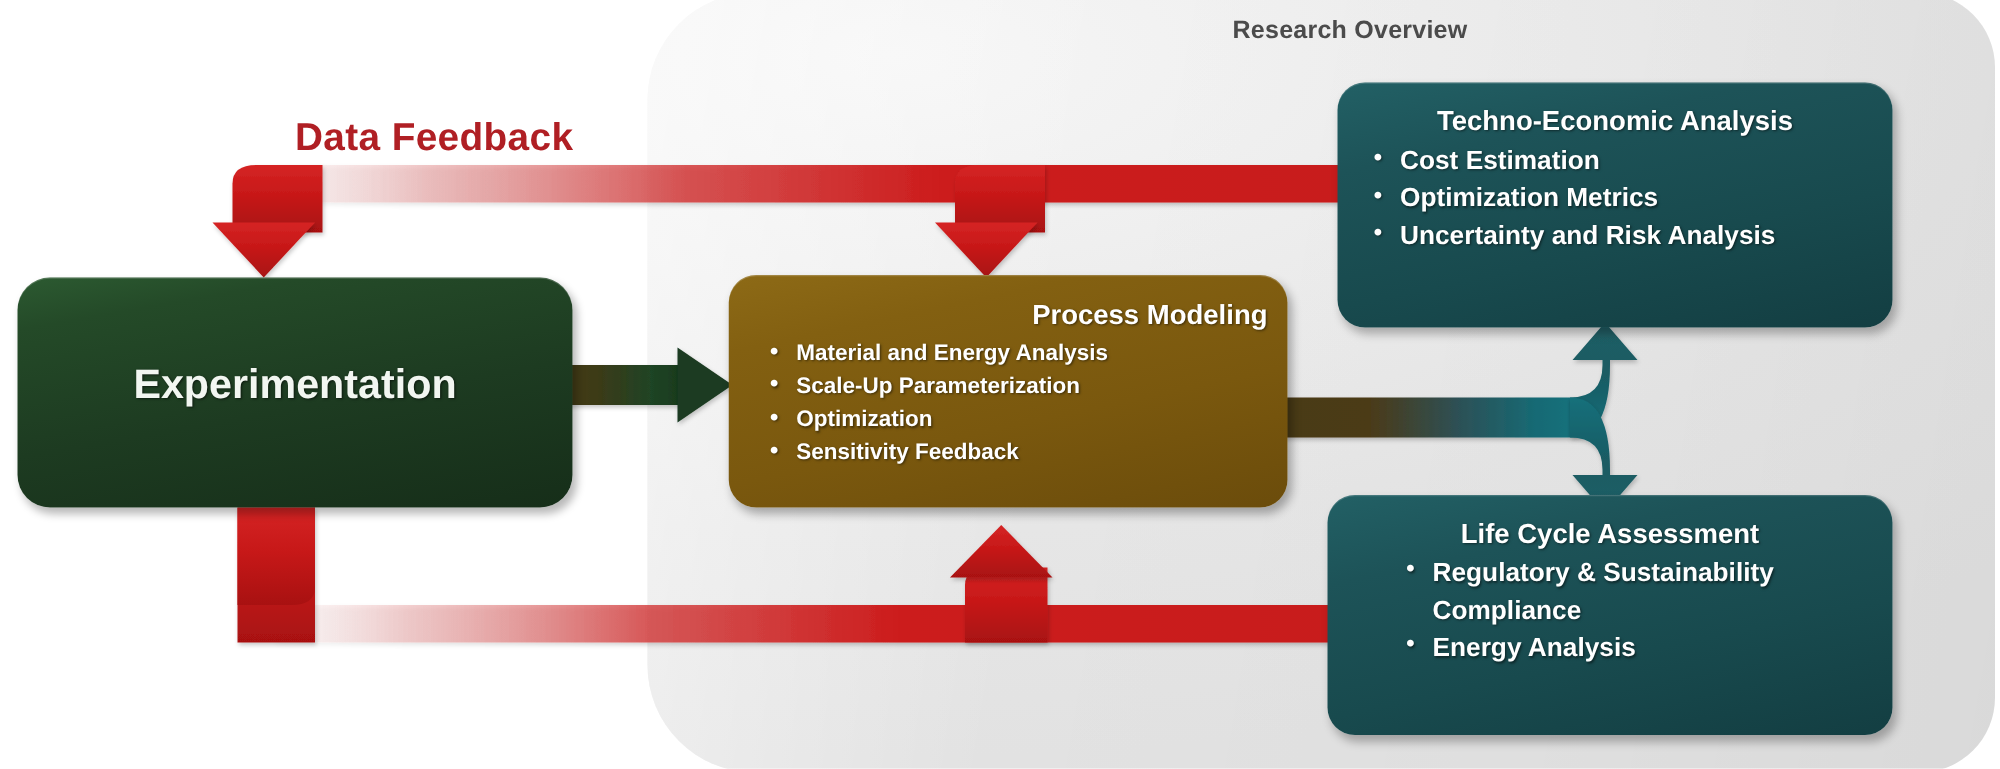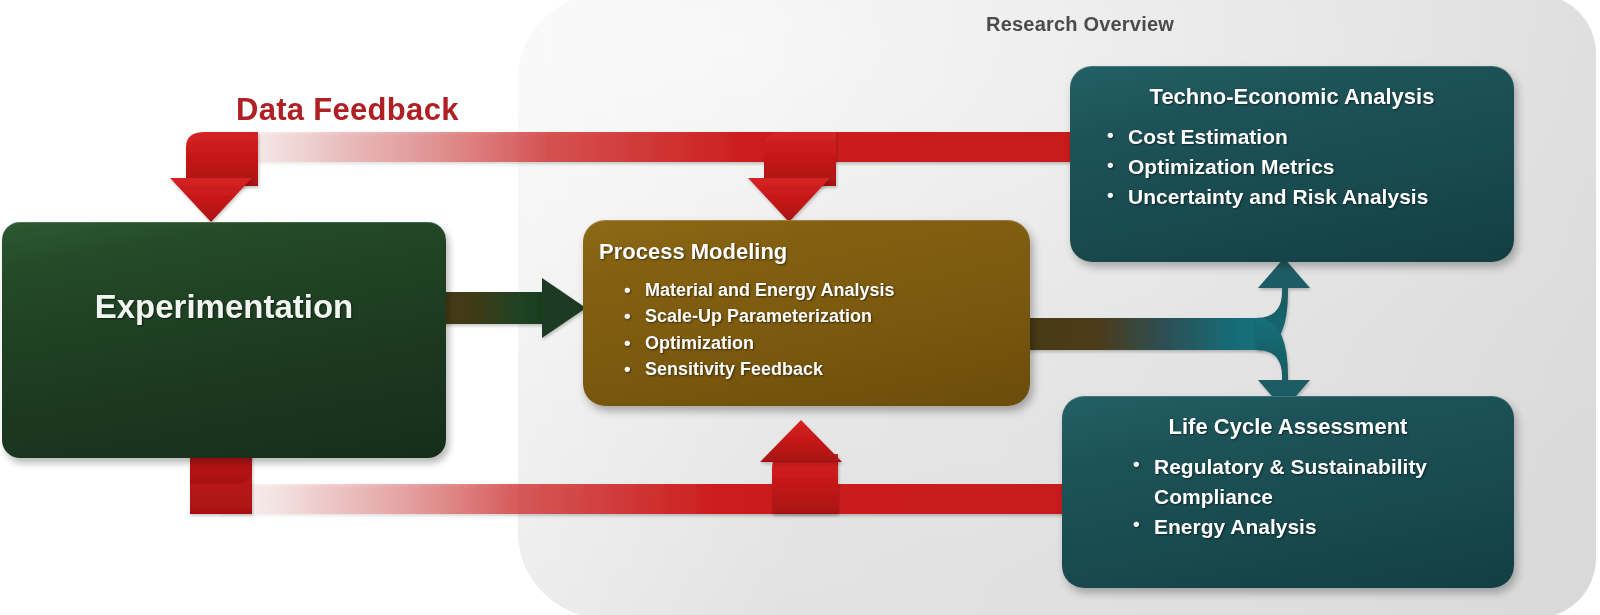--- a/index.html
+++ b/index.html
@@ -77,25 +77,25 @@
   .node-inner {
     position: absolute;
     inset: 0;
     border-radius: 19px;
     padding: 10px 16px;
     box-sizing: border-box;
   }
 
   
   #node-experimentation {
-    left: 2px;
+    left: 14px;
     top: 222px;
     width: 444px;
-    height: 236px;
-    border-radius: 18px;
+    height: 184px;
+    border-radius: 26px;
     background: linear-gradient(170deg, #2c5a31 0%, #244a28 16%, #1d3b21 55%, #162e19 100%);
     box-shadow: 3px 5px 7px rgba(0,0,0,0.28), inset 0 1px 0 rgba(255,255,255,0.18);
   }
   #node-experimentation .title-main {
     position: absolute;
     left: 0; right: 0;
     top: 66px;
     text-align: center;
     font-size: 33px;
     font-weight: bold;
@@ -106,21 +106,21 @@
   
   #node-process {
     left: 583px;
     top: 220px;
     width: 447px;
     height: 186px;
     background: linear-gradient(168deg, #8d6a16 0%, #836011 22%, #7a580e 60%, #6b4c0b 100%);
     box-shadow: 3px 5px 8px rgba(0,0,0,0.30), inset 0 1px 0 rgba(255,255,255,0.20);
   }
   #node-process .box-title {
-    text-align: left;
+    text-align: right;
     font-size: 22px;
     font-weight: bold;
     color: #ffffff;
     text-shadow: 1px 1px 2px rgba(0,0,0,0.5);
     margin: 9px 0 3px 0;
   }
 
   
   #node-tea {
     left: 1070px;
@@ -144,21 +144,21 @@
     font-size: 22px;
     font-weight: bold;
     color: #ffffff;
     text-shadow: 1px 1px 2px rgba(0,0,0,0.5);
     margin: 8px 0 2px 0;
   }
 
   
   ul.bullets {
     list-style: none;
-    margin: 12px;
+    margin: 4px;
     padding: 0 0 0 8px;
   }
   ul.bullets li {
     position: relative;
     padding-left: 26px;
     font-size: 21px;
     font-weight: bold;
     color: #ffffff;
     line-height: 1.44;
     text-shadow: 1px 1px 2px rgba(0,0,0,0.5);

